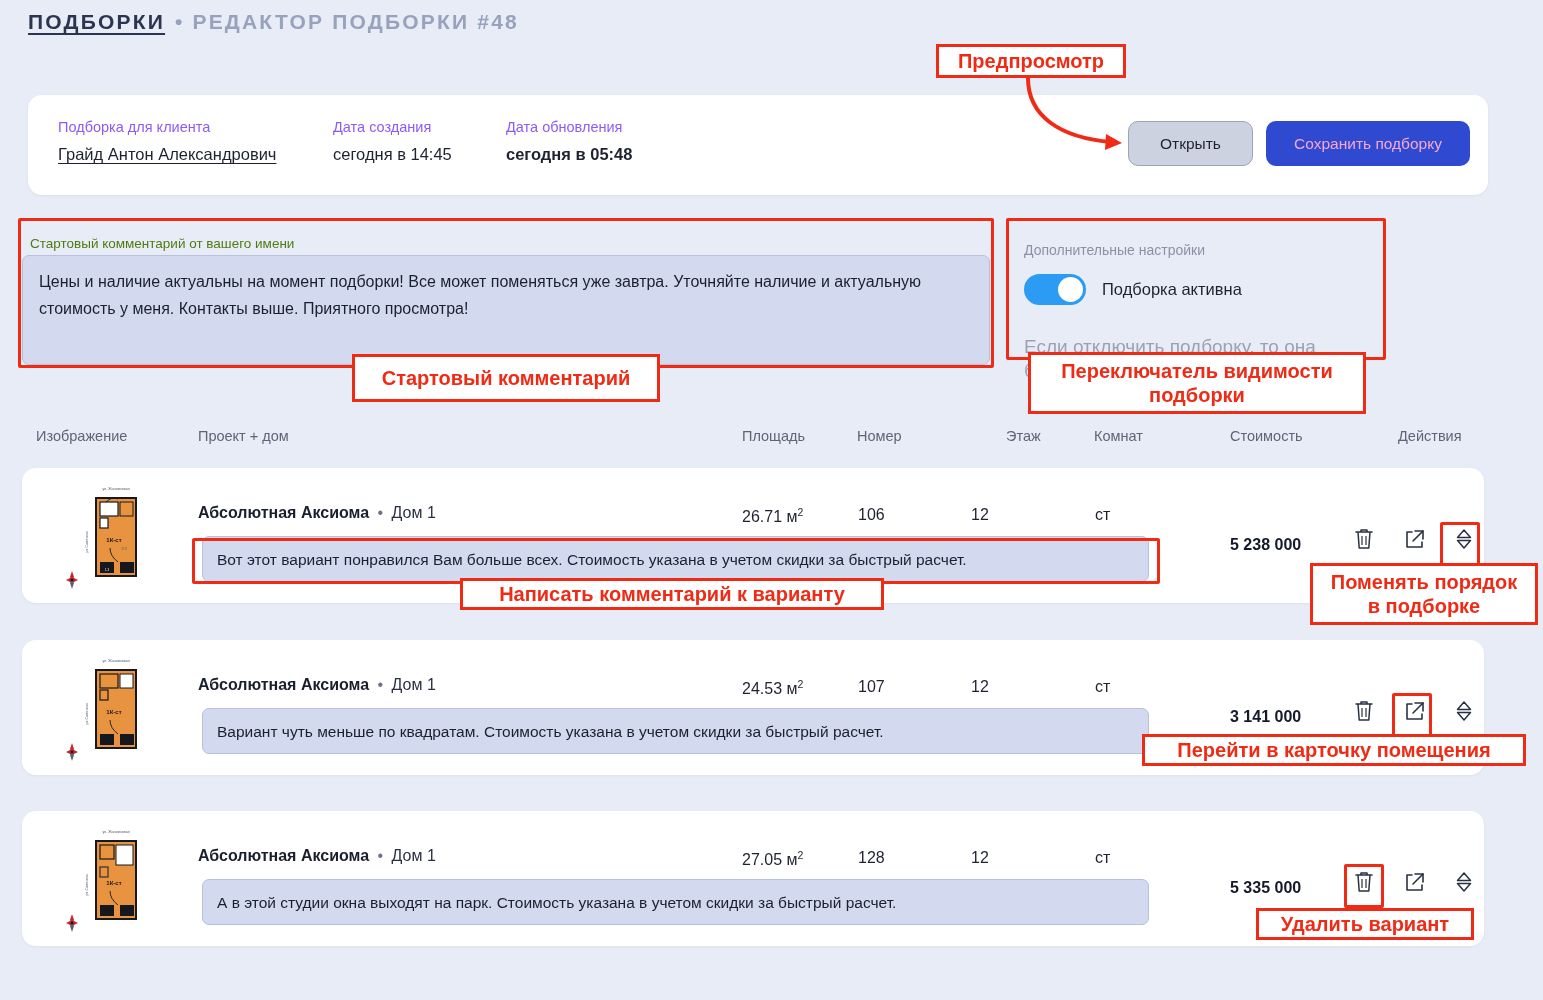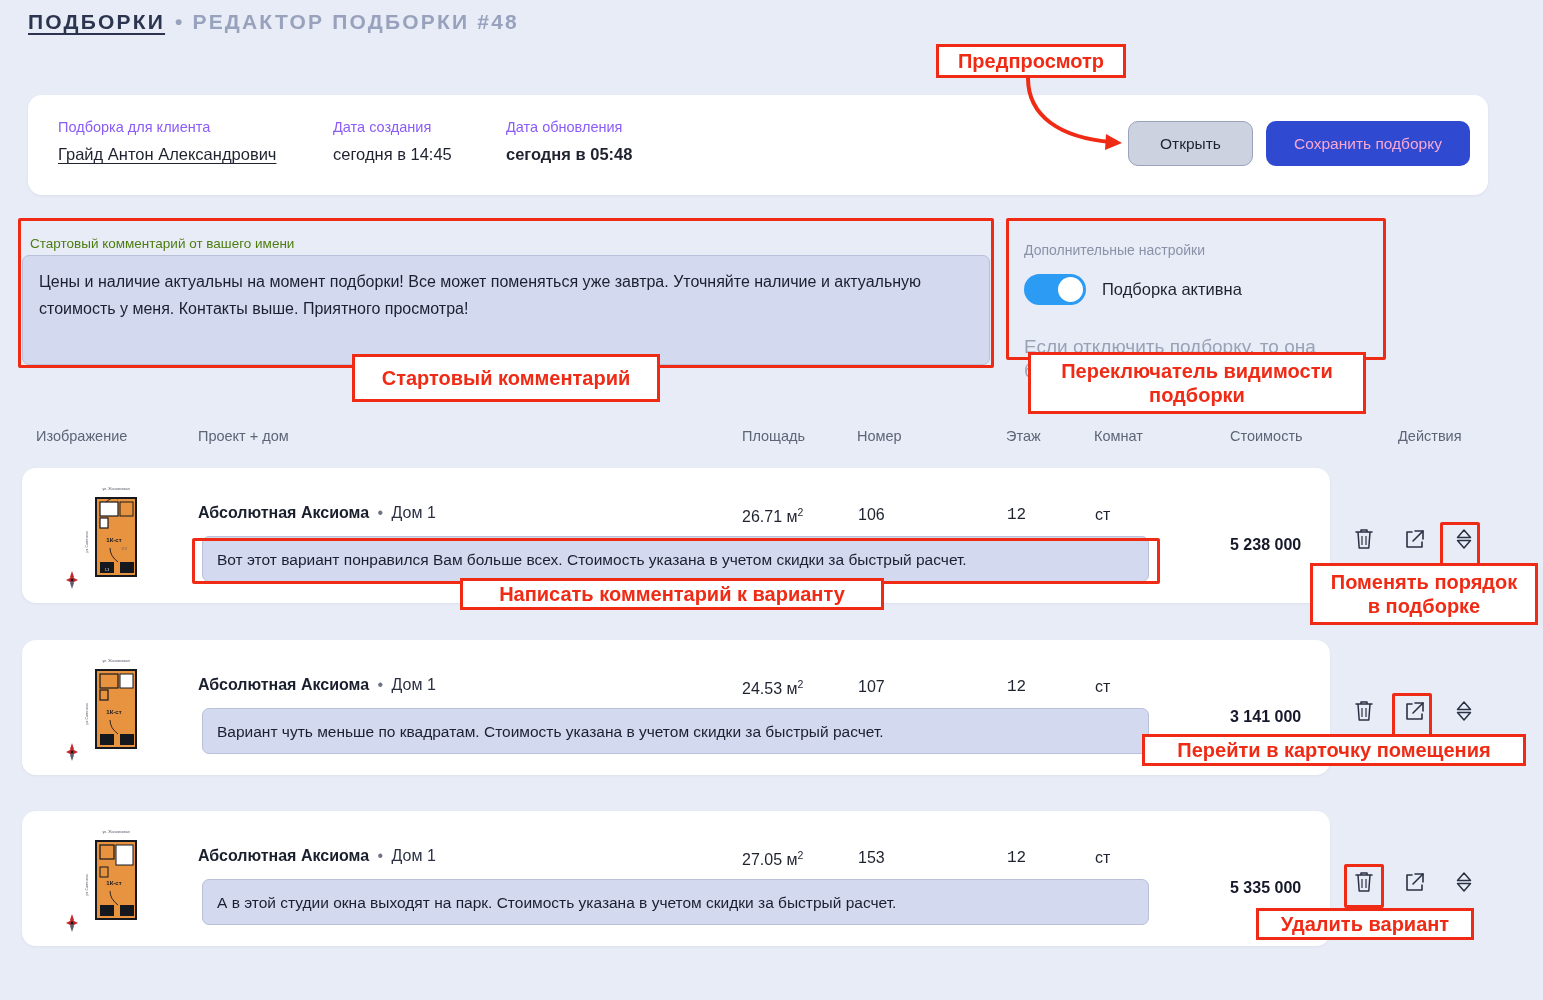--- a/index.html
+++ b/index.html
@@ -177,21 +177,21 @@
   #th-number  { left: 857px; }
   #th-floor   { left: 1006px; }
   #th-rooms   { left: 1094px; }
   #th-price   { left: 1230px; }
   #th-actions { left: 1398px; }
 
   
   .row-card {
     position: absolute;
     left: 22px;
-    width: 1308px;
+    width: 1462px;
     height: 135px;
     background: #ffffff;
     border-radius: 14px;
     box-shadow: 0 1px 3px rgba(20,30,60,.05);
   }
   #row-0 { top: 468px; }
   #row-1 { top: 640px; }
   #row-2 { top: 811px; }
 
   
@@ -215,21 +215,21 @@
   .cell {
     position: absolute;
     top: 38px;
     font-size: 16px;
     color: #1f2330;
     white-space: nowrap;
   }
   .cell sup { font-size: 10.5px; vertical-align: super; }
   .c-area   { left: 720px; }
   .c-number { left: 836px; }
-  .c-floor  { left: 985px; font-family: Liberation Mono, monospace; }
+  .c-floor  { left: 949px; }
   .c-rooms  { left: 1073px; }
 
   .cell-price {
     position: absolute;
     left: 1208px; top: 68px;
     font-size: 16px;
     font-weight: bold;
     color: #15192a;
     white-space: nowrap;
   }
@@ -476,21 +476,21 @@
         <circle cx="6" cy="0" r="1.4" fill="#16181f"></circle>
       </g>
     </svg>
   </div>
   <div class="cell-title">
     <span class="proj">Абсолютная Аксиома</span>
     <span class="sep">•</span>
     <span class="house">Дом 1</span>
   </div>
   <div class="cell c-area"><span>27.05 м</span><sup>2</sup></div>
-  <div class="cell c-number">153</div>
+  <div class="cell c-number">128</div>
   <div class="cell c-floor">12</div>
   <div class="cell c-rooms">ст</div>
   <textarea class="row-textarea" style="">А в этой студии окна выходят на парк. Стоимость указана в учетом скидки за быстрый расчет.</textarea>
   <div class="cell-price">5 335 000</div>
   <div class="actions">
     <div class="act-icon">
       <svg width="22" height="24" viewBox="0 0 22 24">
           <path d="M3 5h16M8 5V3h6v2M5 5l1.2 16h9.6L17 5" fill="none" stroke="#2b3143" stroke-width="1.5" stroke-linecap="round" stroke-linejoin="round"></path>
           <path d="M9 9v9M13 9v9" stroke="#2b3143" stroke-width="1.2"></path>
         </svg>

